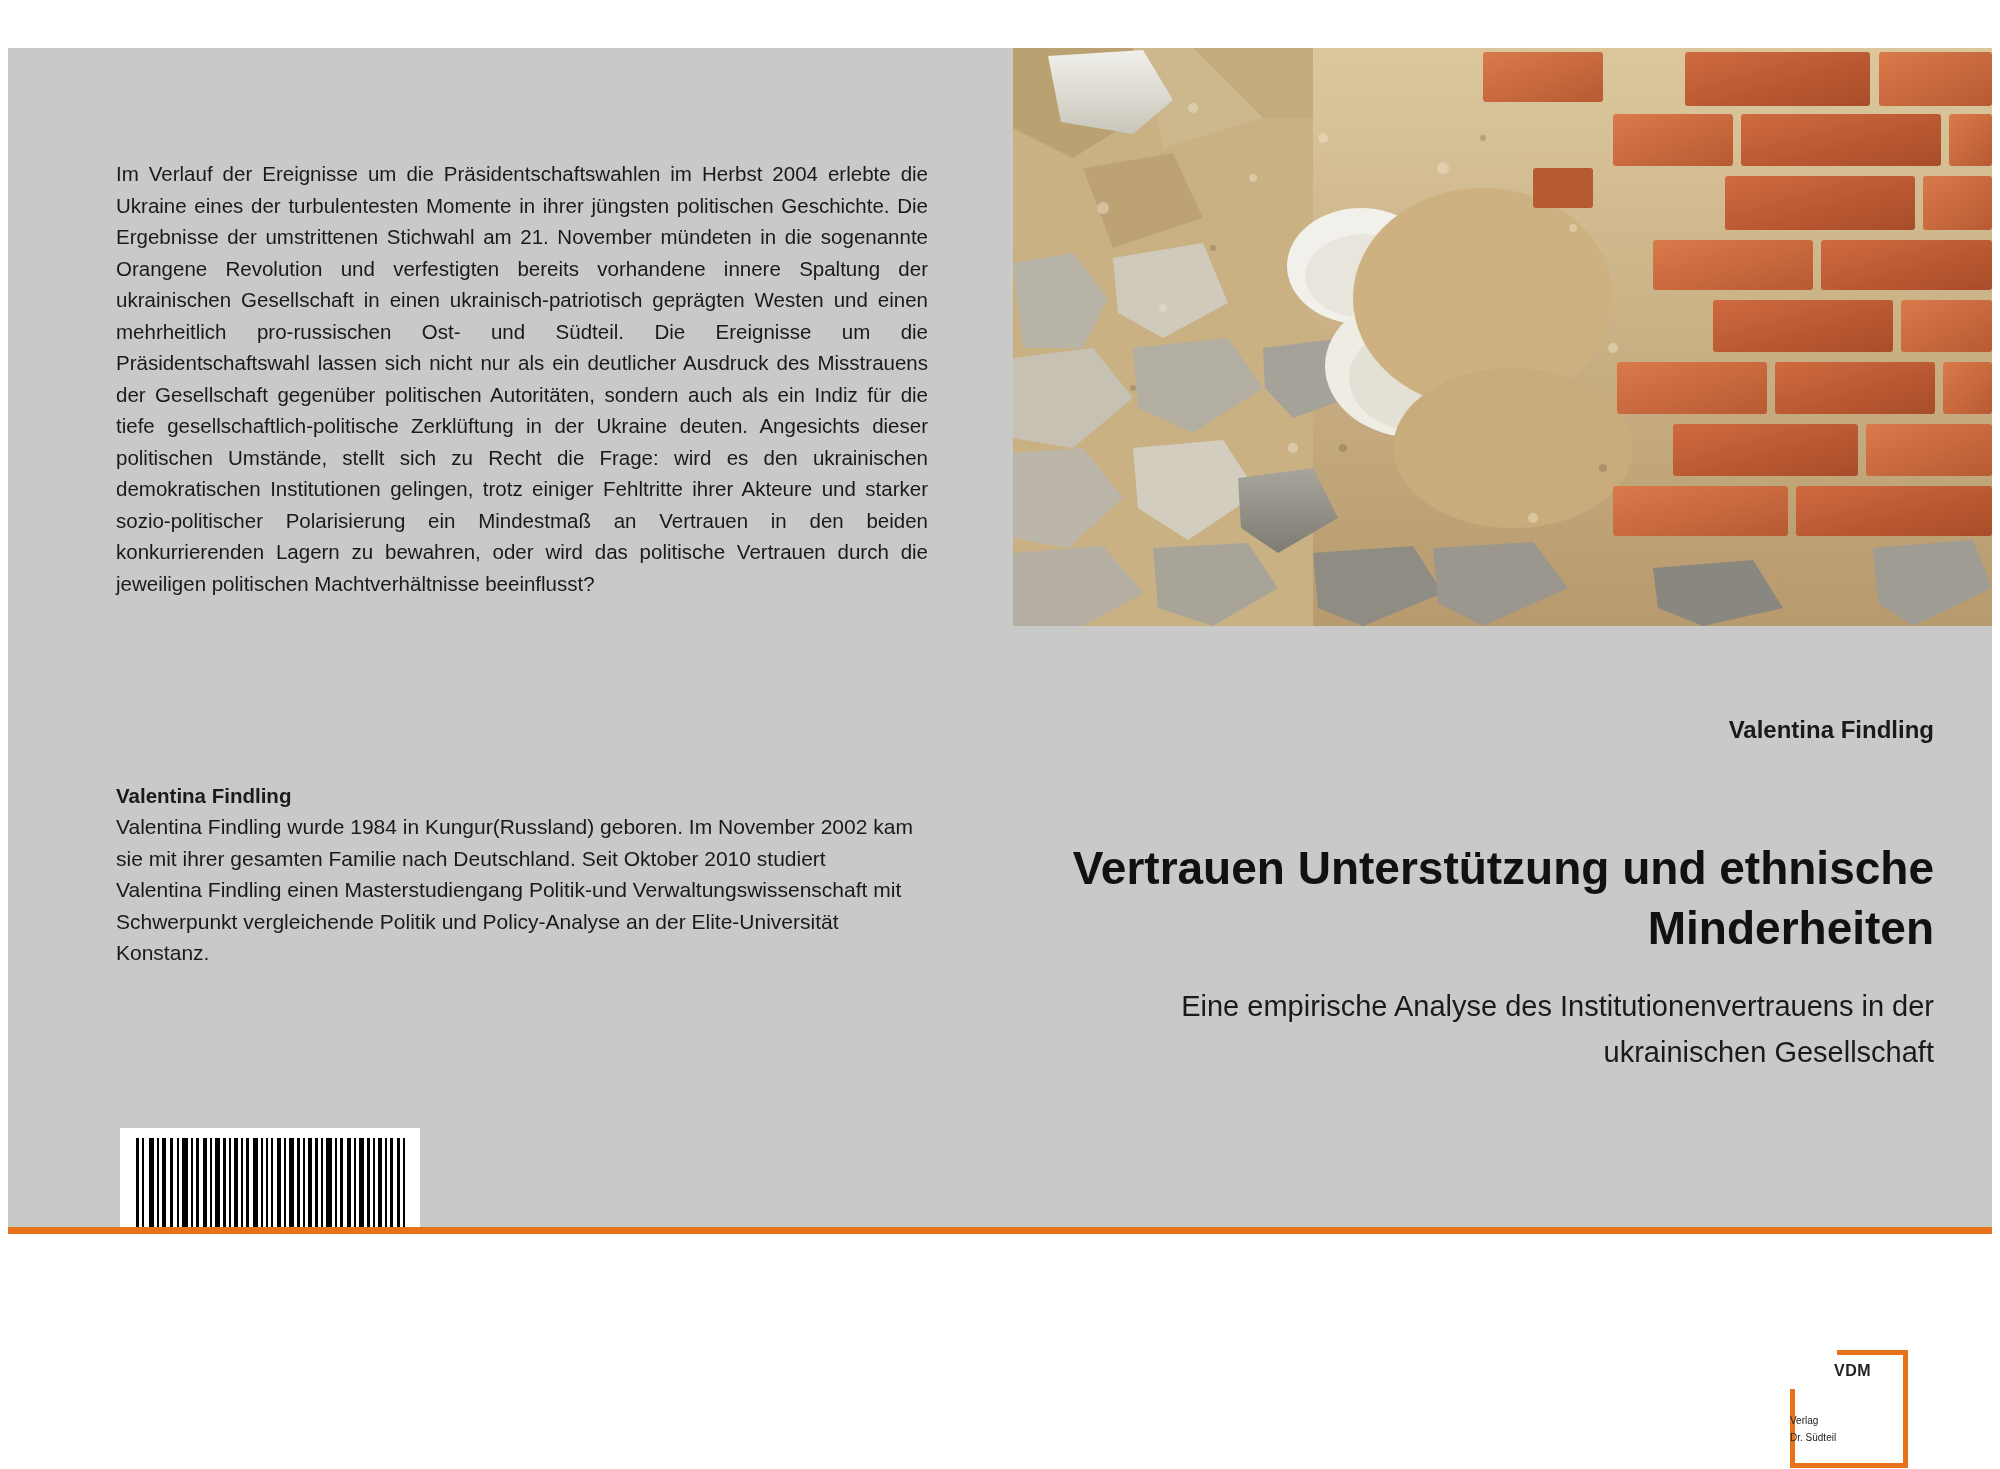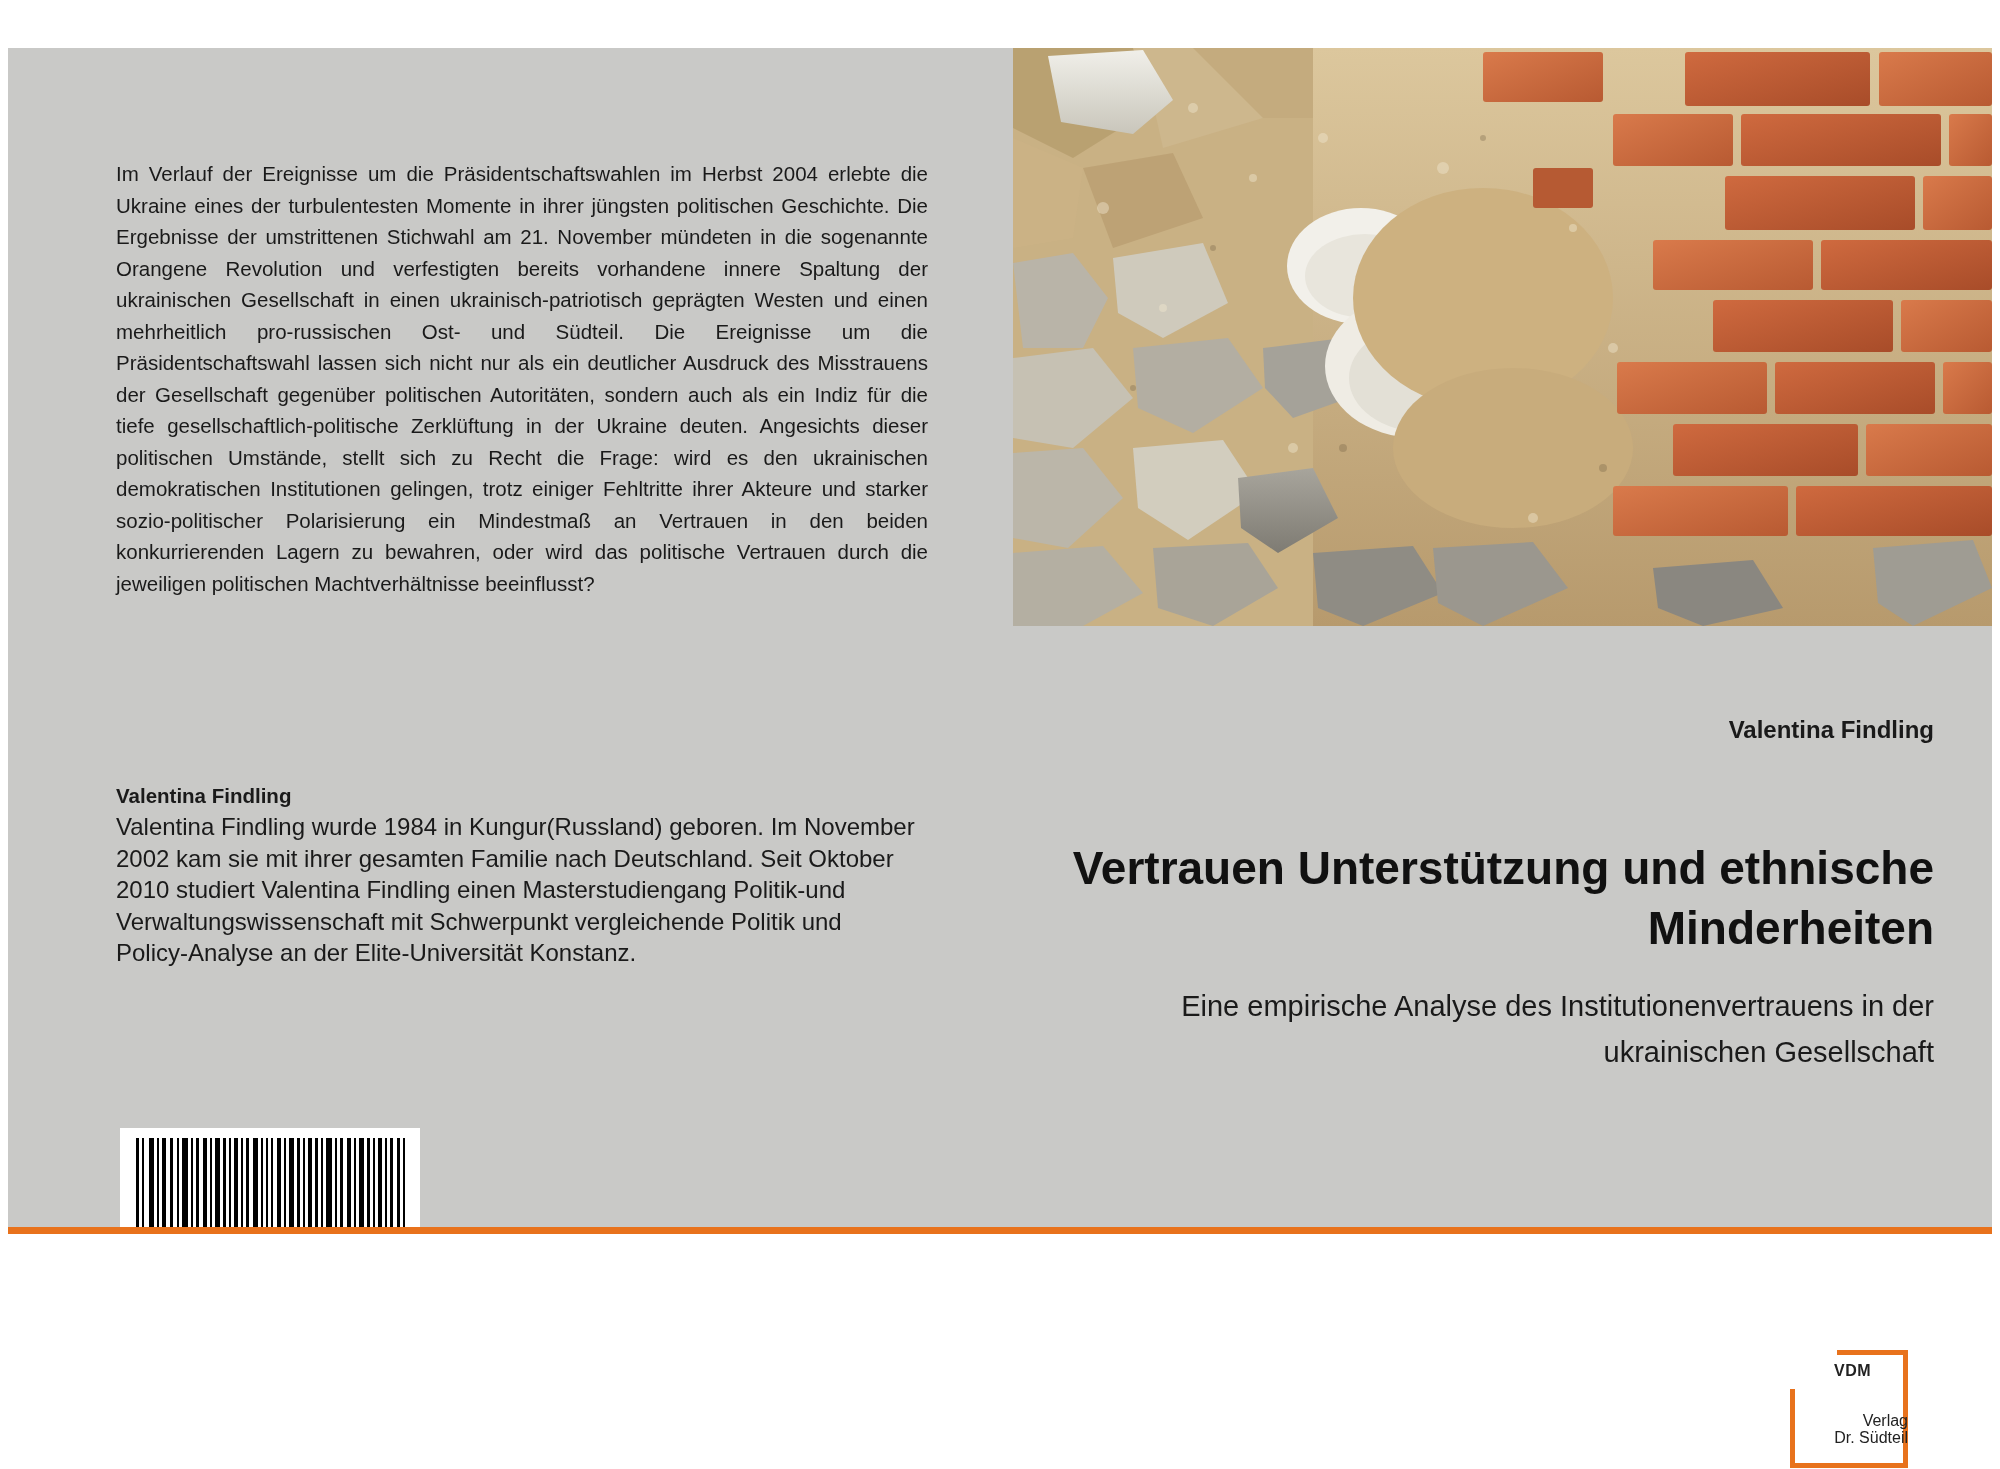--- a/index.html
+++ b/index.html
@@ -104,21 +104,21 @@
     font-size: 20.5px;
     line-height: 31.5px;
     font-weight: bold;
     color: #1a1a1a;
   }
   .author-bio-text {
     position: absolute;
     left: 108px;
     top: 763px;
     width: 800px;
-    font-size: 24px;
+    font-size: 21px;
     line-height: 31.5px;
     color: #1a1a1a;
   }
 
   
   .barcode-box {
     position: absolute;
     left: 112px;
     top: 1080px;
     width: 300px;
@@ -235,22 +235,22 @@
     font-size: 16px;
     font-weight: bold;
     color: #222;
     letter-spacing: 0.5px;
   }
   .logo-verlag {
     position: absolute;
     left: 0;
     top: 62px;
     width: 118px;
-    text-align: right;
-    font-size: 16px;
+    text-align: left;
+    font-size: 10px;
     line-height: 17px;
     color: #222;
   }
 </style>
 </head>
 <body>
 
 <div id="cover">
 
   <div class="page-margin-top"></div>

